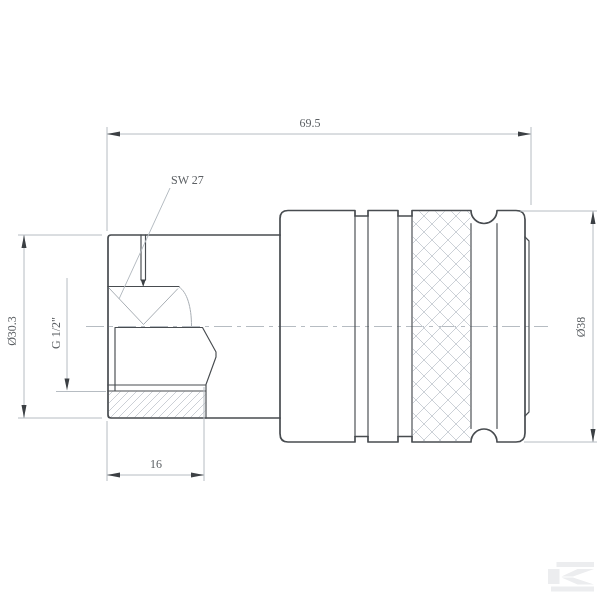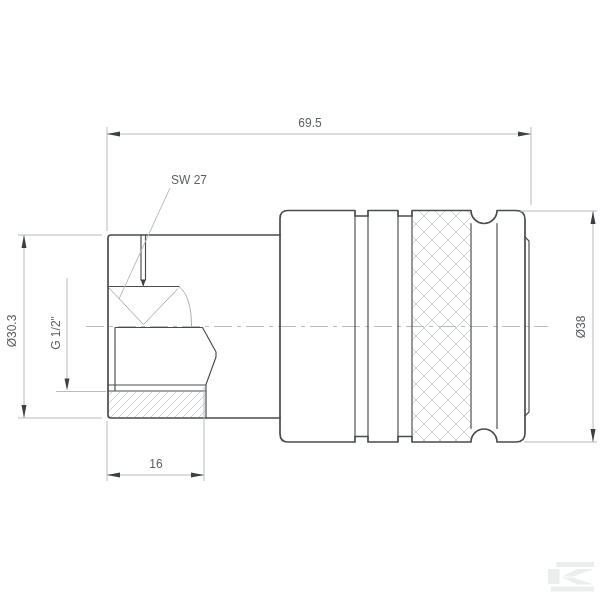--- a/index.html
+++ b/index.html
@@ -1,17 +1,17 @@
 <!DOCTYPE html>
 <html><head>
 <meta charset="utf-8">
 <style>
   html,body{margin:0;padding:0;background:#fff;}
   .canvas{position:relative;width:600px;height:600px;background:#ffffff;overflow:hidden;
-          font-family:Liberation Sans, sans-serif;}
+          font-family:Liberation Serif, serif;}
   svg{position:absolute;left:0;top:0;}
   .o   {stroke:#484c50;stroke-width:1.7;fill:none;stroke-linejoin:round;stroke-linecap:round;}
   .d   {stroke:#484c50;stroke-width:1.15;fill:none;stroke-linejoin:round;stroke-linecap:round;}
   .det {stroke:#a8aeb4;stroke-width:1;fill:none;stroke-linejoin:round;}
   .t   {stroke:#b6bcc2;stroke-width:1;fill:none;}
   .cl  {stroke:#b6bcc2;stroke-width:1;fill:none;stroke-dasharray:18 5 4 5;}
   .arw {fill:#3c4044;stroke:none;}
   .txt {font-size:12px;fill:#5c6064;}
   .wm  {fill:#ecedef;stroke:none;}
 </style>

